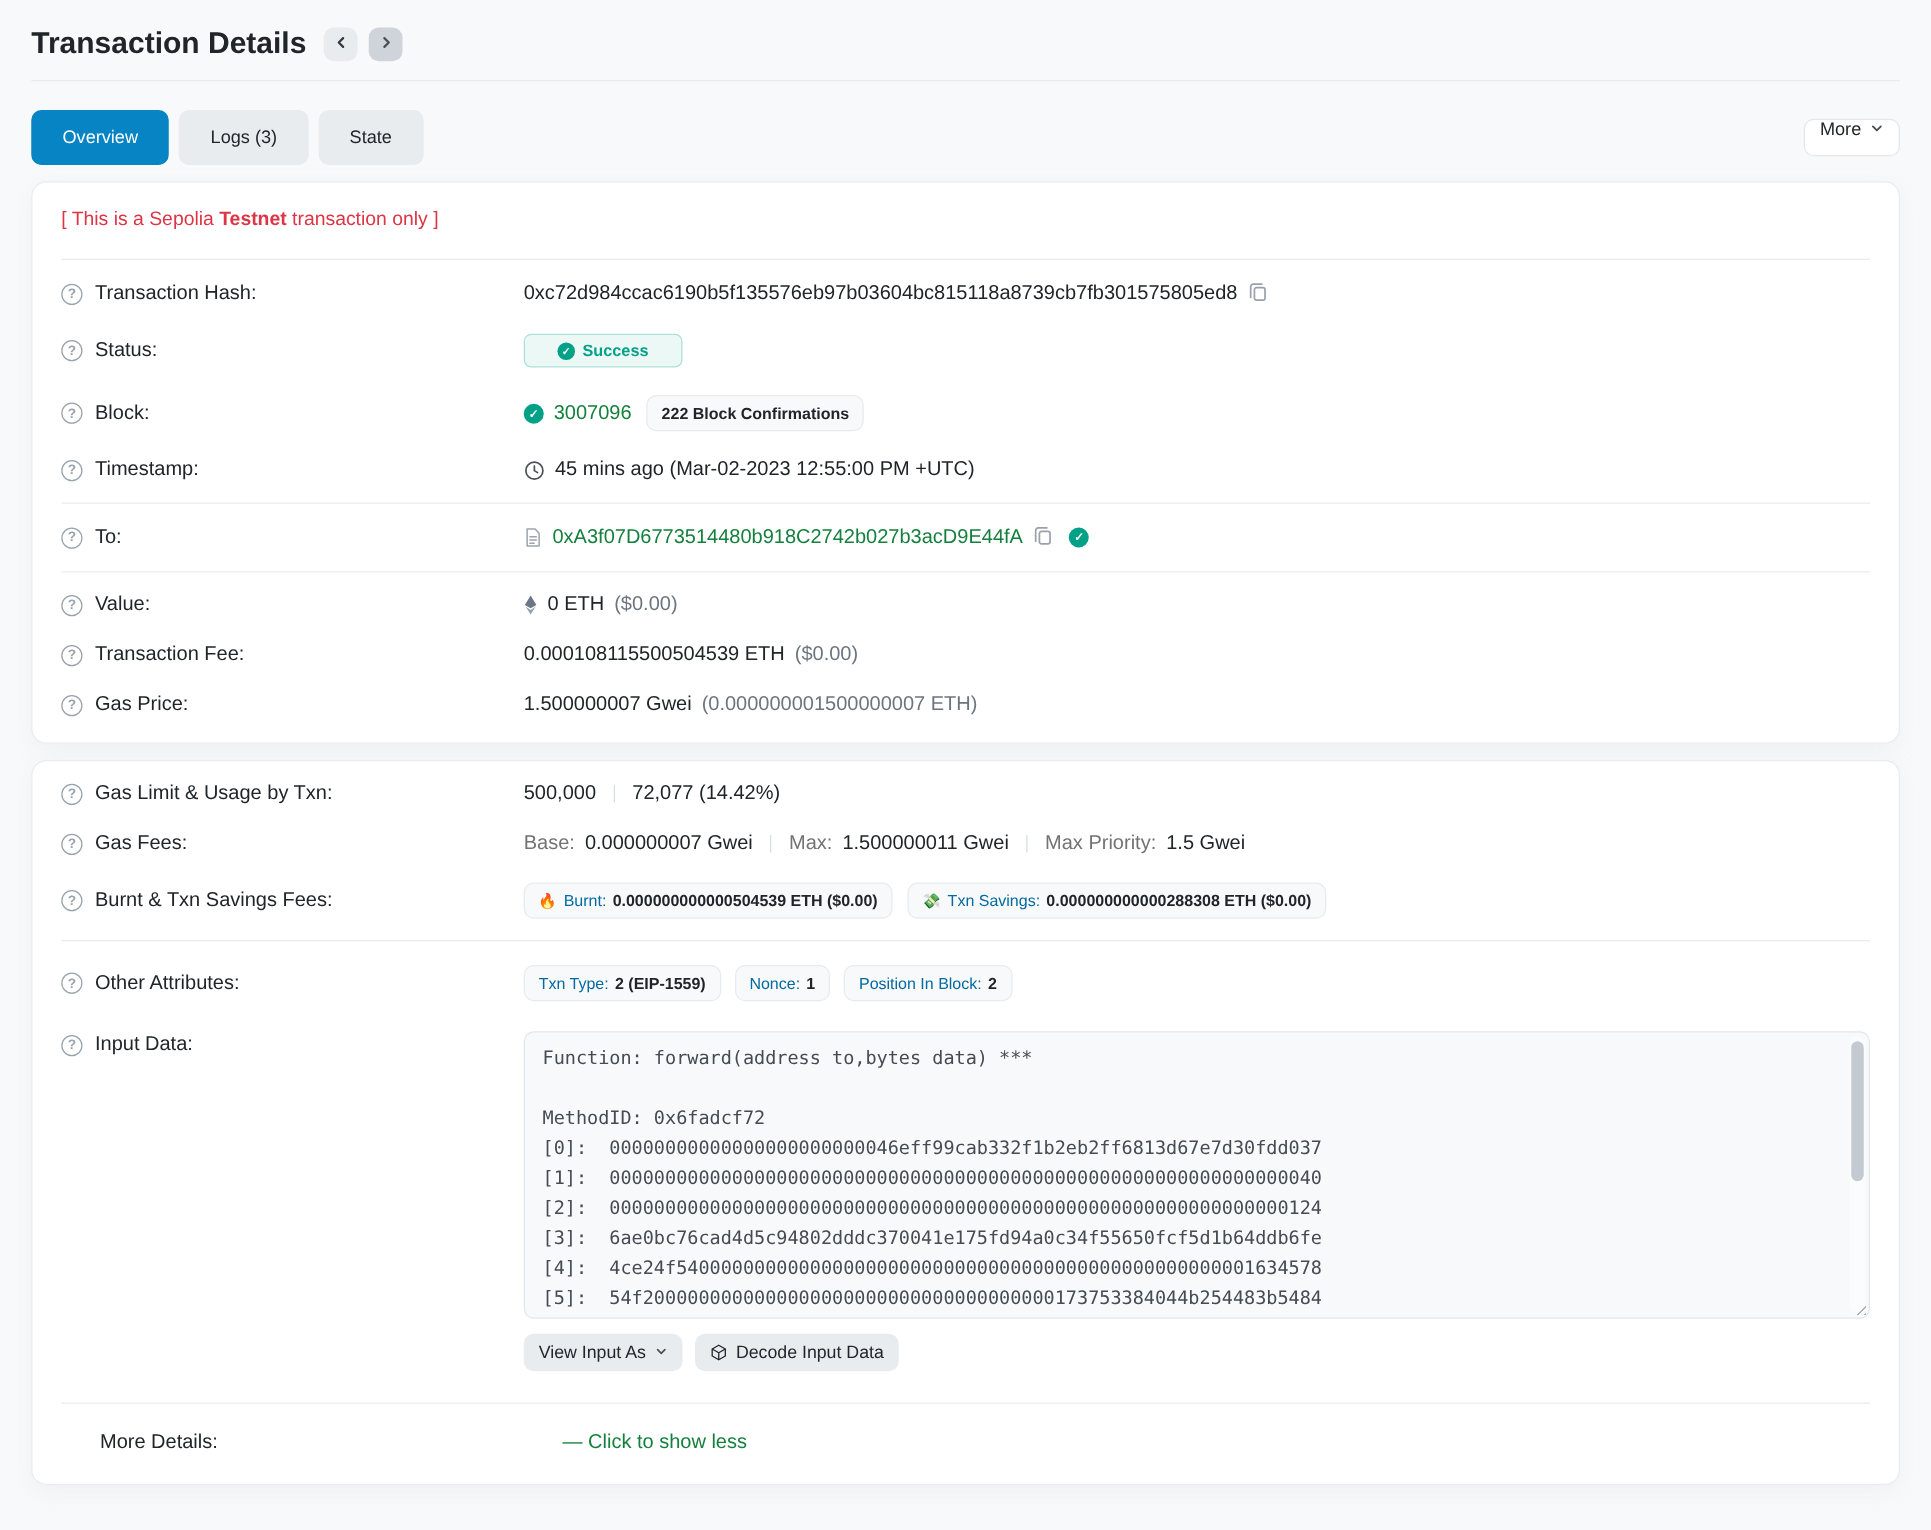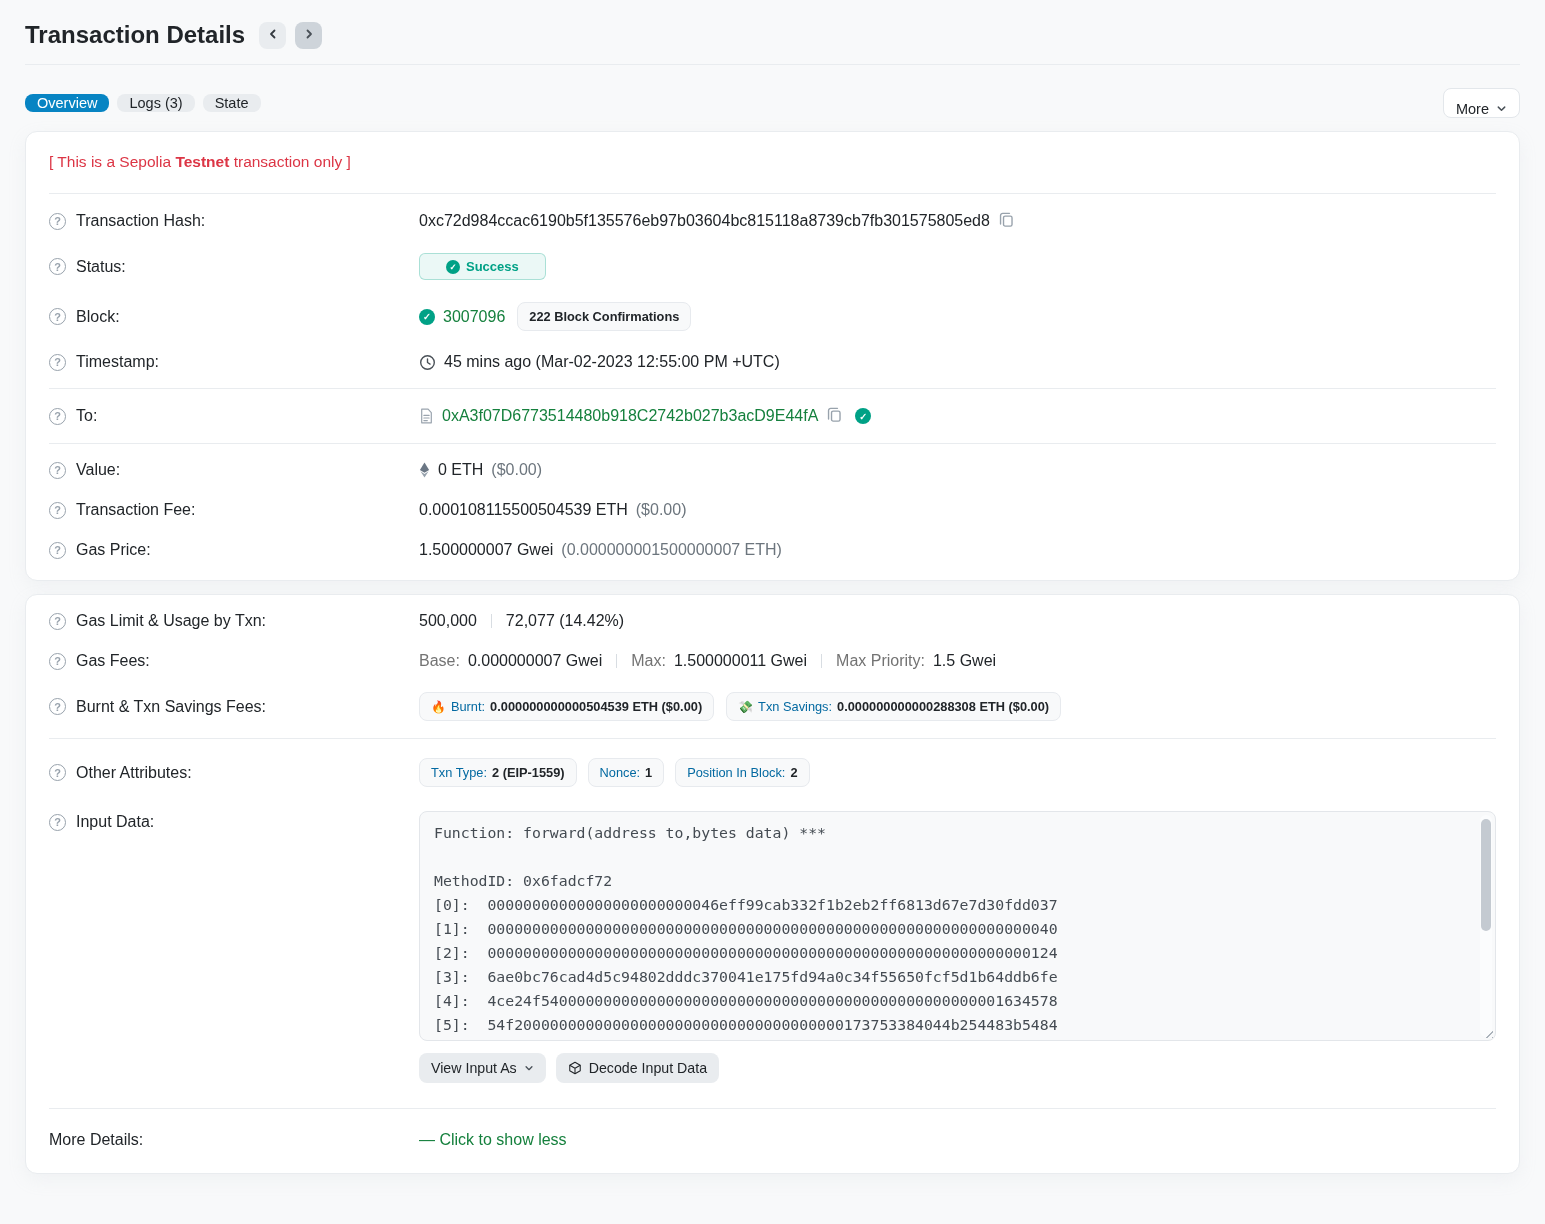--- a/index.html
+++ b/index.html
@@ -16,23 +16,23 @@
 
   
   .page-header { display:flex; align-items:center; gap:9px; padding:21px 0 15px; border-bottom:1px solid #e9ecef; }
   .page-title { font-size:24px; font-weight:700; margin-right:5px; }
   .nav-btn { width:27px; height:27px; border:none; border-radius:8px; display:inline-flex; align-items:center; justify-content:center; cursor:pointer; }
   .nav-btn.prev { background:#e9ecef; }
   .nav-btn.next { background:#ced4da; }
 
   
   .tabs-row { display:flex; align-items:center; gap:8px; margin-top:23px; }
-  .tab { height:18px; padding:0 12px; border:none; border-radius:8px; font-family:inherit; font-size:14.5px; font-weight:500; background:#e9ecef; color:#212529; cursor:pointer; }
+  .tab { height:44px; padding:0 25px; border:none; border-radius:8px; font-family:inherit; font-size:14.5px; font-weight:500; background:#e9ecef; color:#212529; cursor:pointer; }
   .tab.active { background:#0784c3; color:#fff; }
-  .more-btn { margin-left:auto; height:30px; padding:0 12px; border:1px solid #e3e7eb; border-radius:8px; background:#fff; font-family:inherit; font-size:14.5px; font-weight:500; color:#212529; display:inline-flex; align-items:flex-end; gap:7px; cursor:pointer; }
+  .more-btn { margin-left:auto; height:30px; padding:0 12px; border:1px solid #e3e7eb; border-radius:8px; background:#fff; font-family:inherit; font-size:14.5px; font-weight:500; color:#212529; display:inline-flex; align-items:flex-start; gap:7px; cursor:pointer; }
 
   
   .card { background:#fff; border:1px solid #e9ecef; border-radius:12px; box-shadow:0 6px 18px rgba(180,190,200,.12); margin-top:13px; padding:4px 23px 10px; }
 
   .warning { padding:17px 0 16px; font-size:15.5px; color:#dc3545; }
   .warning .bold { font-weight:700; }
 
   .divider { border-top:1px solid #e9ecef; margin:6px 0; }
 
   .row { display:flex; align-items:center; padding:11px 0; }
@@ -68,21 +68,21 @@
   
   .input-col { flex:1; min-width:0; display:flex; flex-direction:column; }
   .input-box { position:relative; height:230px; background:#f8f9fa; border:1px solid #e3e6ea; border-radius:8px; padding:9px 26px 9px 14px; overflow:hidden; }
   .input-pre { font-family:"DejaVu Sans Mono", monospace; font-size:14.8px; line-height:24px; color:#444b52; white-space:pre; }
   .input-scrollbar { position:absolute; top:3px; right:3px; bottom:3px; width:12px; border-radius:6px; background:#fbfcfd; }
   .input-thumb { position:absolute; top:4px; left:1px; width:10px; height:112px; border-radius:5px; background:#c4cad1; }
   .resize-grip { position:absolute; right:2px; bottom:2px; width:11px; height:11px; clip-path:polygon(100% 0, 100% 100%, 0 100%); background:repeating-linear-gradient(-45deg, #aab2ba 0 1.4px, transparent 1.4px 4.2px); }
   .input-actions { display:flex; gap:10px; margin-top:12px; }
   .input-btn { height:30px; padding:0 12px; border:none; border-radius:8px; background:#e9ecef; font-family:inherit; font-size:14.2px; color:#212529; display:inline-flex; align-items:center; gap:7px; cursor:pointer; }
 
-  .more-details-row { padding:16px 0 14px; }
+  .more-details-row { padding:16px 0 14px;margin-left:31px; }
 </style>
 </head>
 <body>
 
 <div class="page">
 
   <header class="page-header">
     <h1 class="page-title">Transaction Details</h1>
     <button class="nav-btn prev">
       <span><svg width="12" height="12" viewBox="0 0 12 12" fill="none" stroke="#343a40" stroke-width="1.8" stroke-linecap="round" stroke-linejoin="round">

